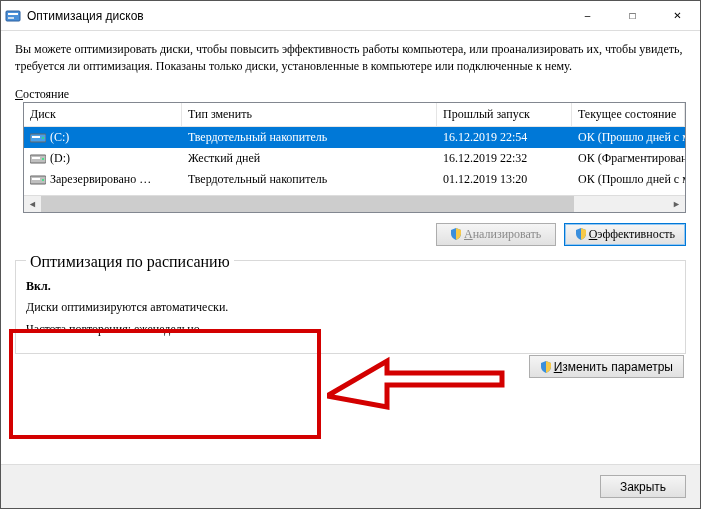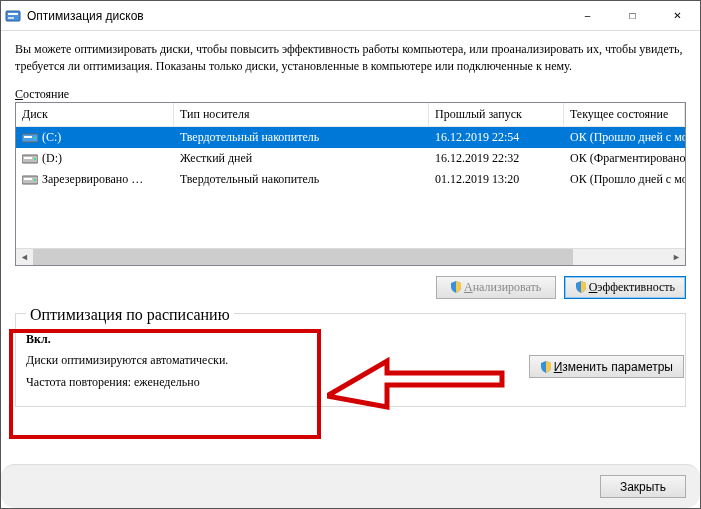--- a/index.html
+++ b/index.html
@@ -35,24 +35,25 @@
     font-family: "Segoe UI Symbol", sans-serif;
     font-size: 10px;
     color:#000;
   }
   .content { padding: 10px 14px 0 14px; font-family: Liberation Serif, serif; }
   .intro { line-height: 1.4; margin-bottom: 12px; }
   .section-label { }
   .section-label u { text-decoration: underline; text-decoration-skip-ink: none;}
   .table-wrap {
     border: 1px solid #828790;
-    height: 164px;
+    height: 111px;
     overflow: hidden;
     position: relative;
     background:#fff;
+    margin-left:8px;
   }
   .grid {
     display: grid;
     grid-template-columns: 158px 255px 135px 1fr;
   }
   .hdr {
     background: #fff;
     border-bottom: 1px solid #e5e5e5;
     border-right: 1px solid #e5e5e5;
     padding: 4px 6px;
@@ -122,21 +123,20 @@
   .group-body { display:flex; }
   .group-left { flex:1; margin-top:-6px;}
   .group-left .b { font-weight:bold; margin-bottom:6px;}
   .group-left div { margin-bottom:6px; line-height:1.3;}
   .footer {
     position:absolute; left:0; right:0; bottom:0;
     background:#f0f0f0; border-top:1px solid #ddd;
     height:44px;
     display:flex; align-items:center; justify-content:flex-end;
     padding: 0 14px;
-    border-radius: 14px;
   }
   
   .anno-box {
     position:absolute;
     left:8px; top:328px;
     width:312px; height:110px;
     border:4px solid #d30000;
     pointer-events:none;
   }
   .anno-arrow {
@@ -170,21 +170,21 @@
 </div>
 
 <div class="content">
   <div class="intro">Вы можете оптимизировать диски, чтобы повысить эффективность работы  компьютера, или проанализировать их, чтобы увидеть, требуется ли оптимизация. Показаны только диски, установленные в компьютере или подключенные к нему.</div>
 
   <div class="section-label"><span><u>С</u></span><span id="status-rest">остояние</span></div>
 
   <div class="table-wrap">
     <div class="grid" id="grid">
         <div class="hdr">Диск</div>
-        <div class="hdr">Тип носителя</div>
+        <div class="hdr">Тип зменить</div>
         <div class="hdr">Прошлый запуск</div>
         <div class="hdr">Текущее состояние</div>
         <div class="cell cs" style="background: rgb(0, 120, 215); color: rgb(255, 255, 255);">
           <span class="disk-icon"><svg viewBox="0 0 16 12" width="16" height="12">
               <rect x="0" y="3" width="16" height="8" rx="1" fill="#4aa0e8" stroke="#666"></rect>
               <rect x="2" y="5" width="8" height="2" fill="#fff"></rect>
               <circle cx="13" cy="7" r="1" fill="#2e7"></circle>
             </svg></span>
           <span>(C:)</span>
         </div>

